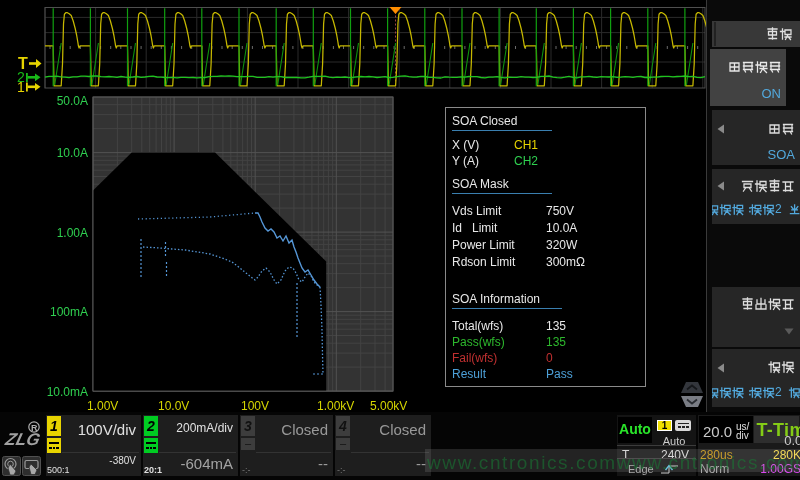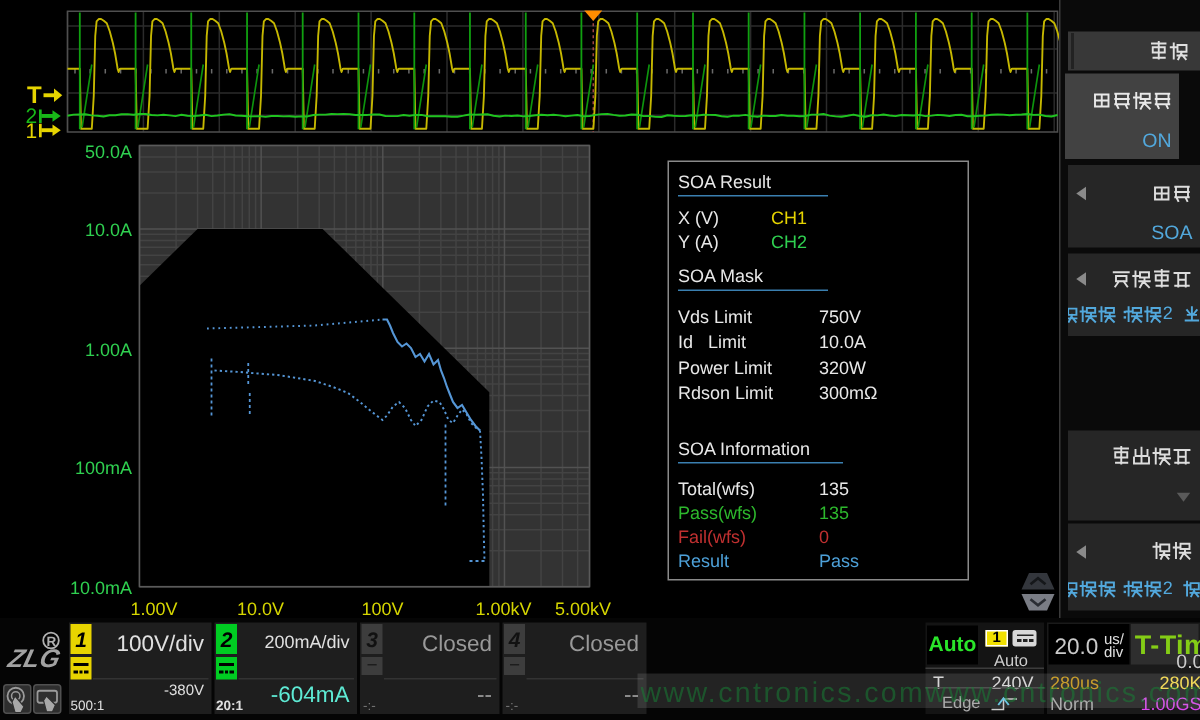--- a/index.html
+++ b/index.html
@@ -48,21 +48,21 @@
     <div class="ylab" style="left:38px;top:146px">10.0A</div>
     <div class="ylab" style="left:38px;top:226px">1.00A</div>
     <div class="ylab" style="left:38px;top:305px">100mA</div>
     <div class="ylab" style="left:38px;top:385px">10.0mA</div>
     <div class="xlab" style="left:87px;top:399px">1.00V</div>
     <div class="xlab" style="left:158px;top:399px">10.0V</div>
     <div class="xlab" style="left:241px;top:399px">100V</div>
     <div class="xlab" style="left:317px;top:399px">1.00kV</div>
     <div class="xlab" style="left:370px;top:399px">5.00kV</div>
 <div class="abs" style="left:445px;top:107px;width:199px;height:278px;background:#000;border:1px solid #8a8a8a;color:#e8e8e8;font-size:12px">
- <div class="abs" style="left:6px;top:6px">SOA Result</div>
+ <div class="abs" style="left:6px;top:6px">SOA Closed</div>
  <div class="abs" style="left:6px;top:22px;width:100px;border-top:1px solid #3a7fb0"></div>
  <div class="abs" style="left:6px;top:30px">X (V)</div>
       <div class="abs" style="left:68px;top:30px;color:#e6d400">CH1</div>
  <div class="abs" style="left:6px;top:46px">Y (A)</div>
       <div class="abs" style="left:68px;top:46px;color:#2fd050">CH2</div>
  <div class="abs" style="left:6px;top:69px">SOA Mask</div>
  <div class="abs" style="left:6px;top:85px;width:100px;border-top:1px solid #3a7fb0"></div>
  <div class="abs" style="left:6px;top:96px">Vds Limit</div>
       <div class="abs" style="left:100px;top:96px">750V</div>
  <div class="abs" style="left:6px;top:113px">Id&nbsp;&nbsp; Limit</div>
@@ -277,21 +277,21 @@
       <div class="abs" style="left:1px;top:1px;width:14px;height:20px;background:#00cc22;color:#000;font-size:14px;font-weight:bold;font-style:italic;text-align:center;line-height:20px">2</div>
       <div class="abs" style="left:1px;top:23px;width:14px;height:15px;background:#00cc22">
         <div class="abs" style="left:2px;top:3.5px;width:10px;height:2.2px;background:#000"></div>
         <div class="abs" style="left:2px;top:8.5px;width:2.8px;height:2.2px;background:#000"></div>
         <div class="abs" style="left:5.7px;top:8.5px;width:2.8px;height:2.2px;background:#000"></div>
         <div class="abs" style="left:9.4px;top:8.5px;width:2.8px;height:2.2px;background:#000"></div>
       </div>
       <div class="abs" style="left:1px;top:50px;color:#e0e0e0;font-size:9px;font-weight:bold">20:1</div>
       <div class="abs" style="right:5px;top:6px;color:#e0e0e0;font-size:12px">200mA/div</div>
       <div class="abs" style="left:16px;top:37px;width:77px;border-top:1px solid #333"></div>
-      <div class="abs" style="right:5px;top:40px;color:#5eead4;font-size:15px">-604mA</div>
+      <div class="abs" style="right:5px;top:40px;color:#a3a3a3;font-size:15px">-604mA</div>
     </div>
     <div class="abs" style="left:240px;top:415px;width:93px;height:61px;background:#1e1e1e">
       <div class="abs" style="left:1px;top:1px;width:14px;height:20px;background:#3d3d3d;color:#111;font-size:14px;font-weight:bold;font-style:italic;text-align:center;line-height:20px">3</div>
       <div class="abs" style="left:1px;top:23px;width:14px;height:12px;background:#3d3d3d;color:#111;text-align:center;line-height:10px;font-size:11px">–</div>
       <div class="abs" style="left:2px;top:50px;color:#777;font-size:9px">-:-</div>
       <div class="abs" style="right:5px;top:6px;color:#999;font-size:15px">Closed</div>
       <div class="abs" style="left:16px;top:37px;width:75px;border-top:1px solid #333"></div>
       <div class="abs" style="right:5px;top:40px;color:#999;font-size:15px">--</div>
     </div>
     <div class="abs" style="left:335px;top:415px;width:96px;height:61px;background:#1e1e1e">

